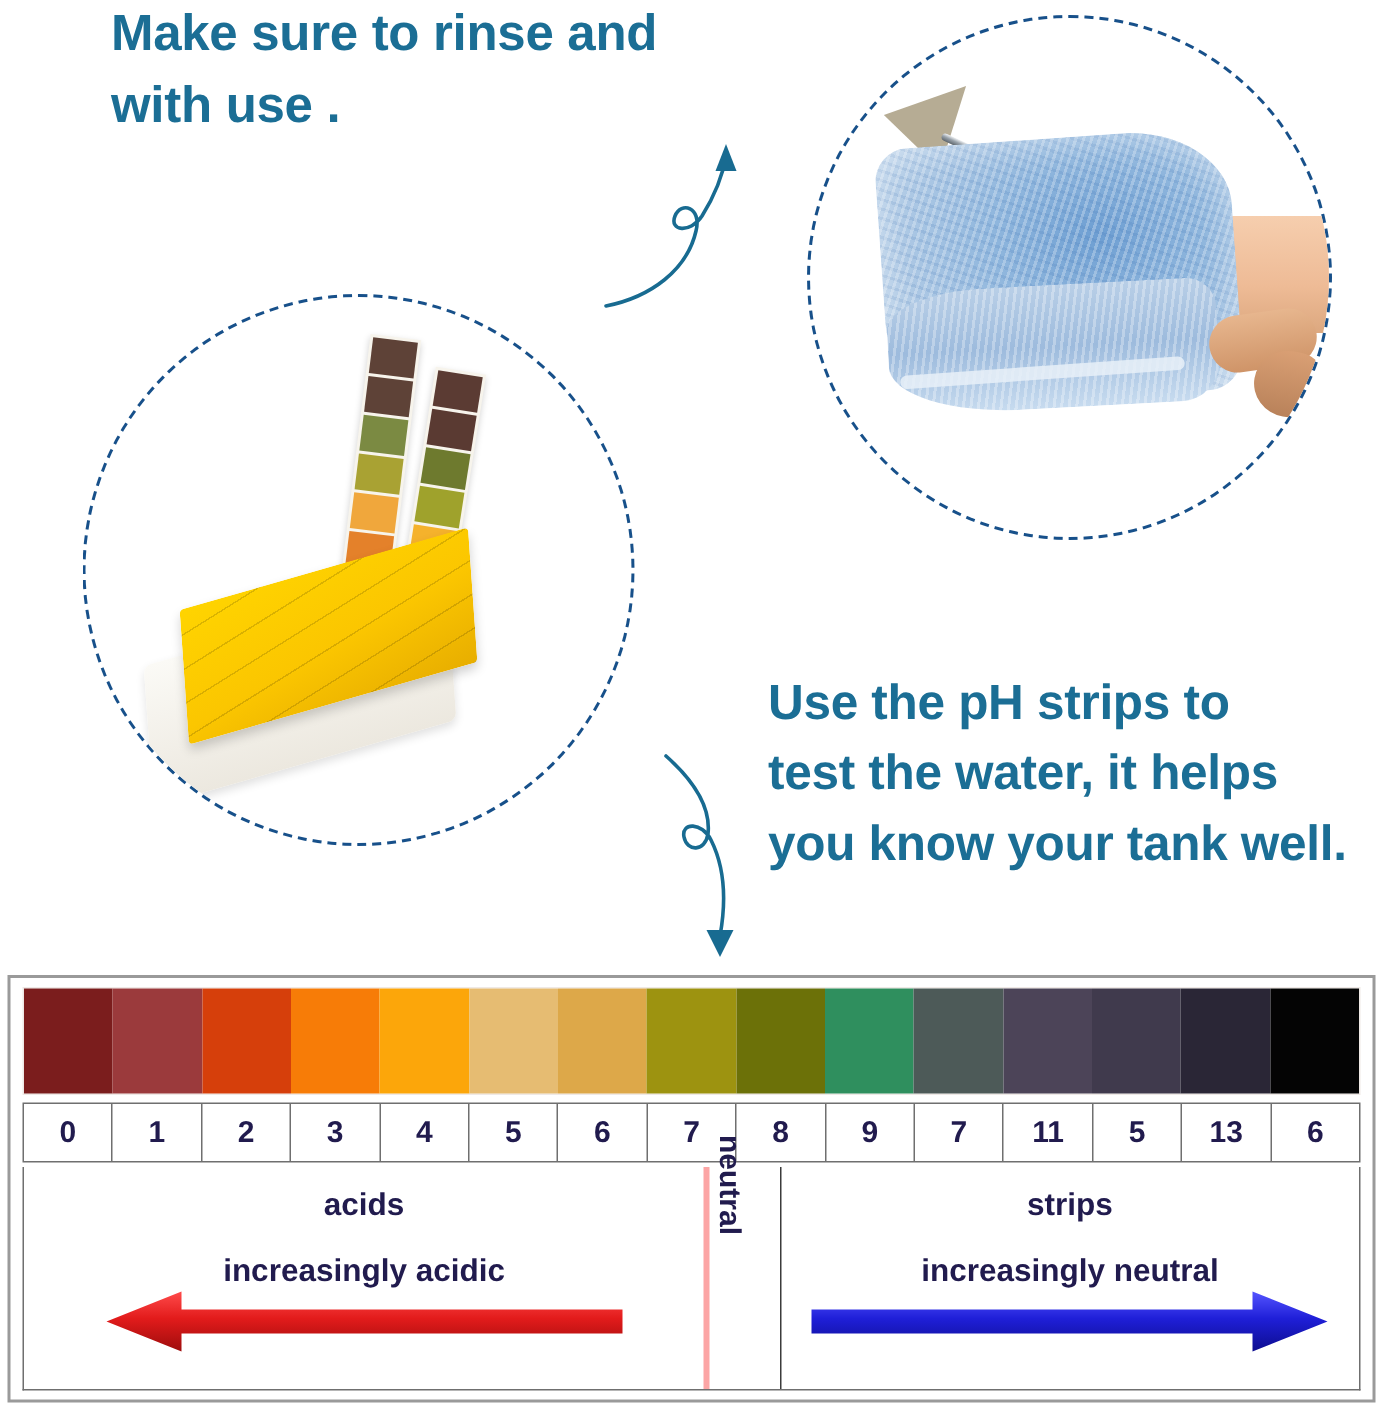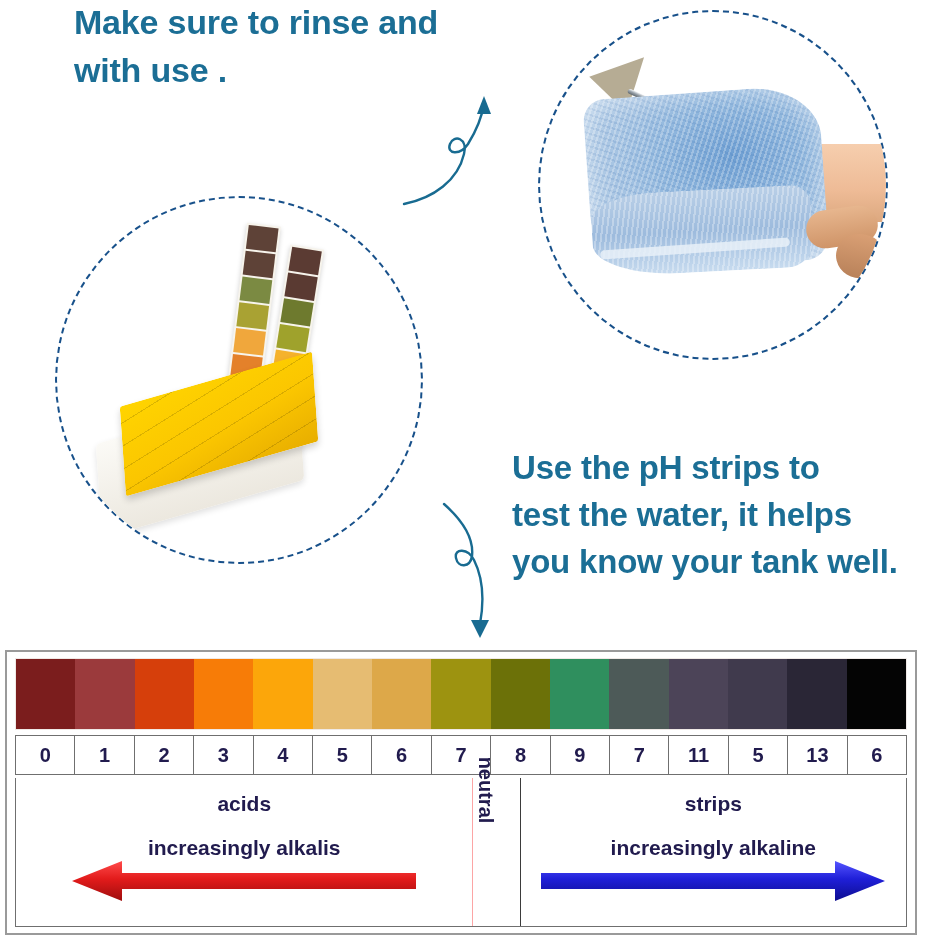--- a/index.html
+++ b/index.html
@@ -154,21 +154,21 @@
   }
   .ph-nums .cell:last-child{border-right:none;}
 
   .ph-legend{
     position:absolute;left:8px;top:126px;right:8px;bottom:6px;
     display:flex;
     border:1px solid #6f6f6f;border-top:none;
     box-sizing:border-box;
   }
   .seg{position:relative;box-sizing:border-box;}
-  #seg-acids{flex:0 0 51.4%;border-right:1px solid #fca5a5;}
+  #seg-acids{flex:0 0 51.4%;border-right:4px solid #fca5a5;}
   #seg-neutral{flex:0 0 5.3%;border-right:1px solid #3b3b3b;}
   #seg-alkalis{flex:1 1 auto;}
 
   .seg-title{
     position:absolute;left:0;right:0;top:14px;text-align:center;
     font-size:21px;font-weight:bold;color:#211b4e;
   }
   .seg-sub{
     position:absolute;left:0;right:0;top:58px;text-align:center;
     font-size:21px;font-weight:bold;color:#211b4e;
@@ -284,42 +284,42 @@
         <div class="cell">11</div>
         <div class="cell">5</div>
         <div class="cell">13</div>
         <div class="cell">6</div>
       </div>
 
     <div class="ph-legend">
 
       <div class="seg" id="seg-acids">
         <div class="seg-title">acids</div>
-        <div class="seg-sub">increasingly alkalis</div>
+        <div class="seg-sub">increasingly acidic</div>
         <div class="arrow-wrap">
           <svg class="arrow-svg" width="352" height="42" viewBox="0 0 352 42">
             <defs>
               <linearGradient id="gradRed" x1="0" y1="0" x2="0" y2="1">
                 <stop offset="0%" stop-color="#ff4b4b"></stop>
                 <stop offset="45%" stop-color="#e21b1b"></stop>
                 <stop offset="100%" stop-color="#9e0d0d"></stop>
               </linearGradient>
             </defs>
             <path d="M4,21 L54,1 L54,13 L348,13 L348,29 L54,29 L54,41 Z" fill="url(#gradRed)"></path>
           </svg>
         </div>
       </div>
 
       <div class="seg" id="seg-neutral">
         <div class="vert-label">neutral</div>
       </div>
 
       <div class="seg" id="seg-alkalis">
         <div class="seg-title">strips</div>
-        <div class="seg-sub">increasingly alkaline</div>
+        <div class="seg-sub">increasingly neutral</div>
         <div class="arrow-wrap">
           <svg class="arrow-svg" width="352" height="42" viewBox="0 0 352 42">
             <defs>
               <linearGradient id="gradBlue" x1="0" y1="0" x2="0" y2="1">
                 <stop offset="0%" stop-color="#5555ff"></stop>
                 <stop offset="45%" stop-color="#1f1fd8"></stop>
                 <stop offset="100%" stop-color="#0d0d8f"></stop>
               </linearGradient>
             </defs>
             <path d="M348,21 L298,1 L298,13 L4,13 L4,29 L298,29 L298,41 Z" fill="url(#gradBlue)"></path>

